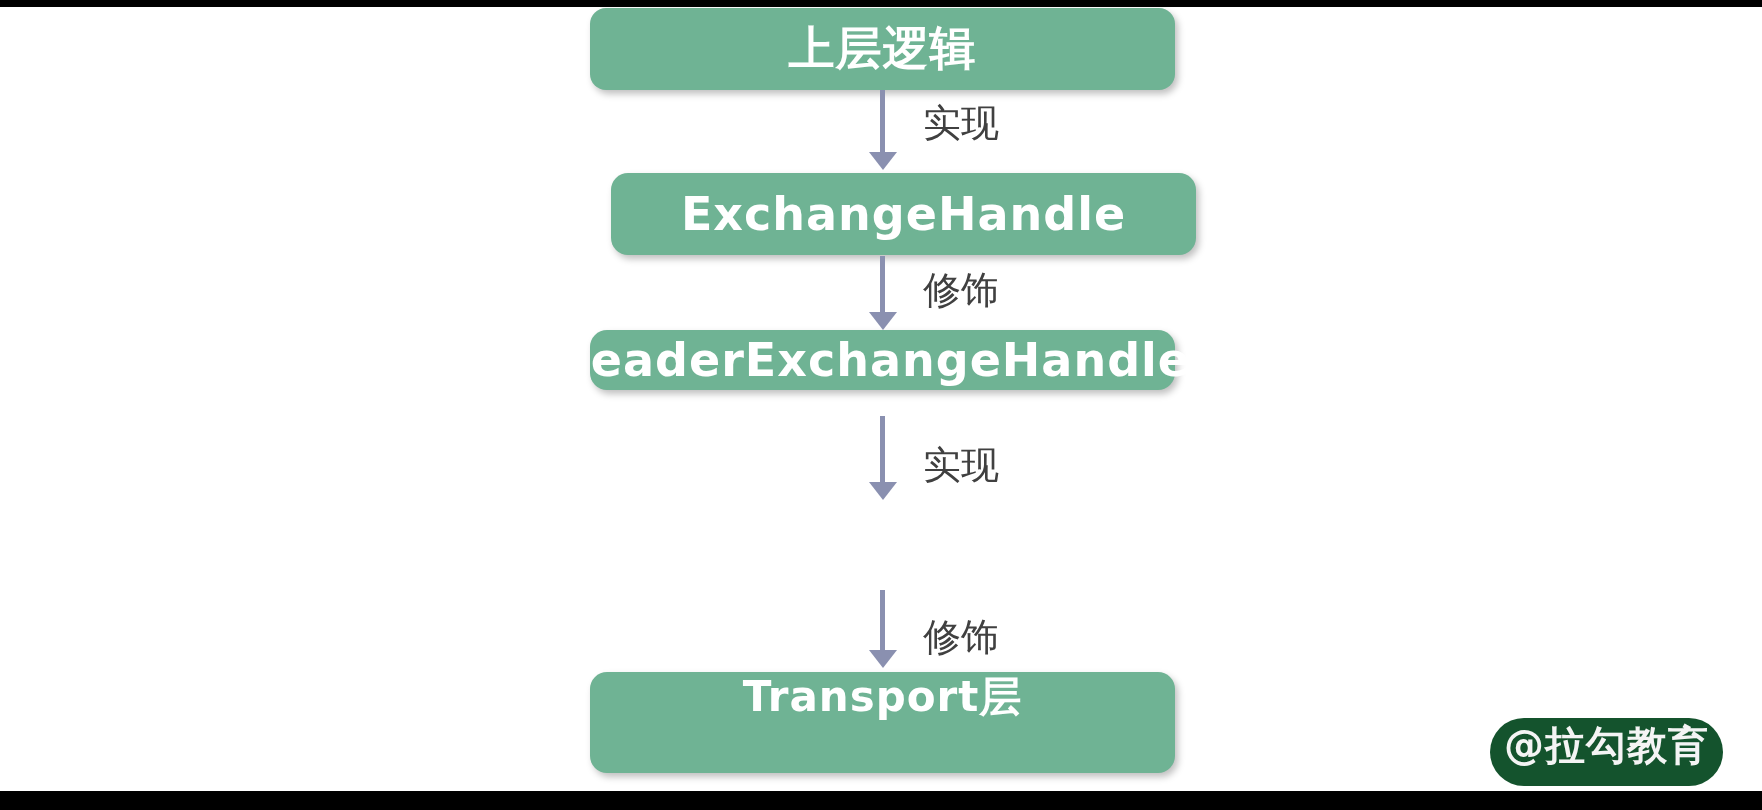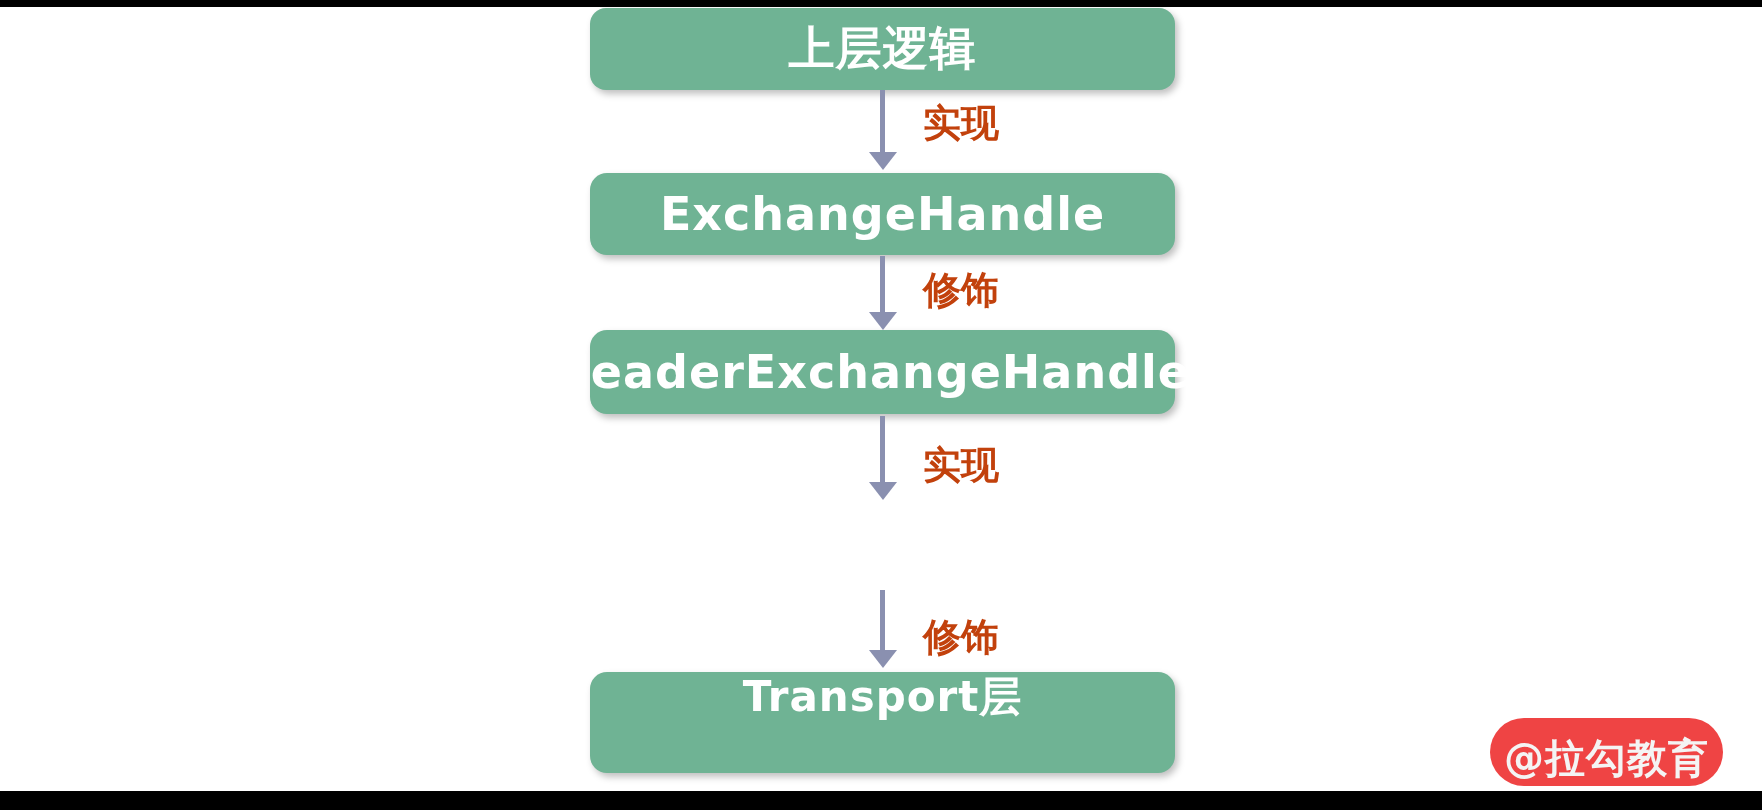--- a/index.html
+++ b/index.html
@@ -35,22 +35,22 @@
     font-weight: 700;
     font-size: 46px;
     display: flex;
     flex-direction: column;
     align-items: center;
     justify-content: center;
     text-align: center;
     letter-spacing: 1px;
   }
   .node-0 { top: 8px;   height: 82px; border-radius: 16px; }
-  .node-1 { top: 173px; height: 82px; }
-  .node-2 { top: 330px; height: 84px; }
+  .node-1 { top: 173px; height: 82px; margin-left: 21px; }
+  .node-2 { top: 330px; height: 60px; }
   .node-3 { top: 503px; height: 84px; }
   .node-4 { top: 672px; height: 101px; font-size: 42px; line-height: 50px; justify-content: space-between; }
 
   .arrow-shaft {
     position: absolute;
     left: 880px;
     width: 5px;
     background: #8a90b0;
   }
   .arrow-head {
@@ -63,41 +63,41 @@
     border-top: 18px solid #8a90b0;
   }
   .shaft-0 { top: 90px;  height: 62px; }  .head-0 { top: 152px; }
   .shaft-1 { top: 256px; height: 56px; }  .head-1 { top: 312px; }
   .shaft-2 { top: 416px; height: 66px; }  .head-2 { top: 482px; }
   .shaft-3 { top: 590px; height: 60px; }  .head-3 { top: 650px; }
 
   .edge-label {
     position: absolute;
     left: 923px;
-    color: #c2410c;
+    color: #404040;
     font-size: 38px;
-    font-weight: 700;
+    font-weight: 400;
     line-height: 44px;
     white-space: nowrap;
   }
   .elabel-0 { top: 101px; }
   .elabel-1 { top: 268px; }
   .elabel-2 { top: 443px; }
   .elabel-3 { top: 615px; }
 
   .watermark {
     position: absolute;
     left: 1490px;
     top: 718px;
     width: 233px;
     height: 68px;
-    background: #ef4444;
+    background: #14532d;
     border-radius: 34px;
     display: flex;
-    align-items: flex-end;
+    align-items: flex-start;
     justify-content: center;
     color: #f4f4f4;
     font-size: 40px;
     font-weight: 600;
     letter-spacing: 1px;
   }
 </style>
 </head>
 <body>
 

